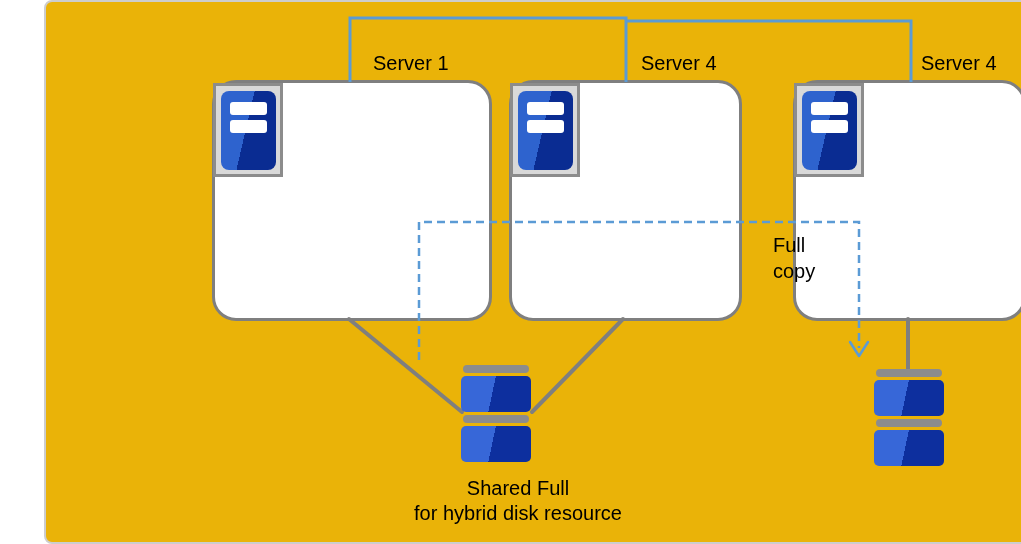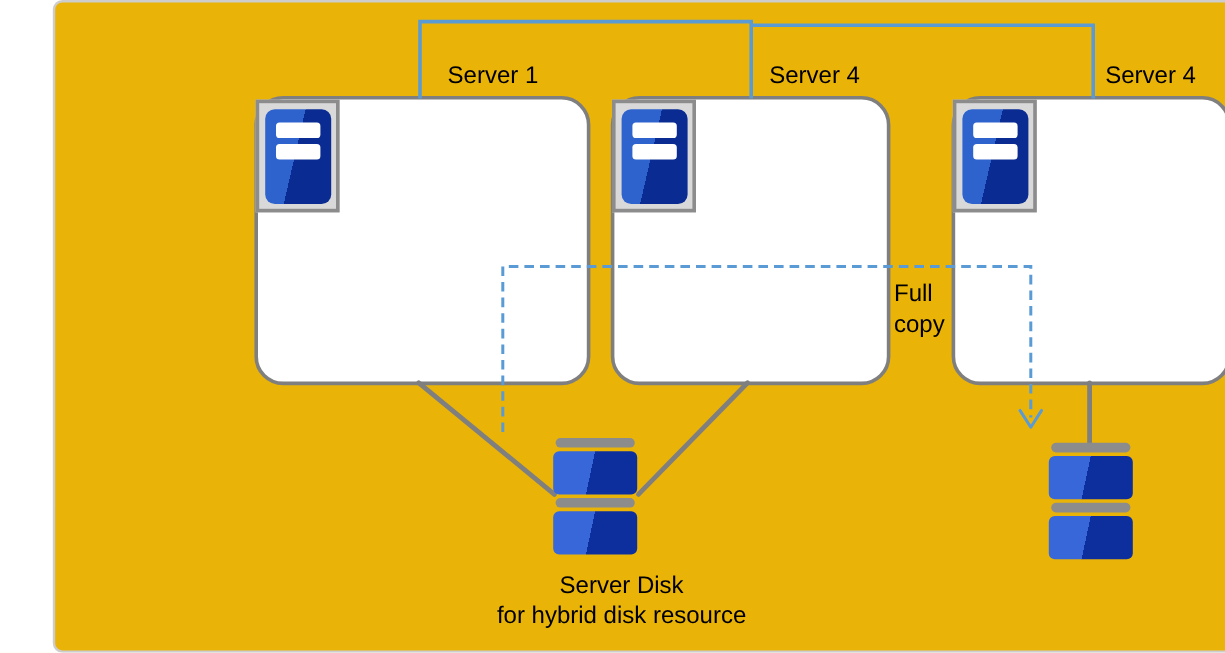--- a/index.html
+++ b/index.html
@@ -122,18 +122,18 @@
   <div class="disk" style="left:828px; top:367px;">
     <div class="cap"></div>
     <div class="platter"></div>
     <div class="cap"></div>
     <div class="platter"></div>
   </div>
 
   <div class="label" style="left:327px; top:49px;">Server 1</div>
   <div class="label" style="left:595px; top:49px;">Server 4</div>
   <div class="label" style="left:875px; top:49px;">Server 4</div>
-  <div class="label" style="left:699px; top:230px; line-height:26px;">Full
+  <div class="label" style="left:727px; top:230px; line-height:26px;">Full
 copy</div>
-  <div class="label center" style="left:322px; top:474px; width:300px;">Server Disk
+  <div class="label center" style="left:322px; top:474px; width:300px;">Shared Full
 for hybrid disk resource</div>
 
 </div>
 
 </body></html>

